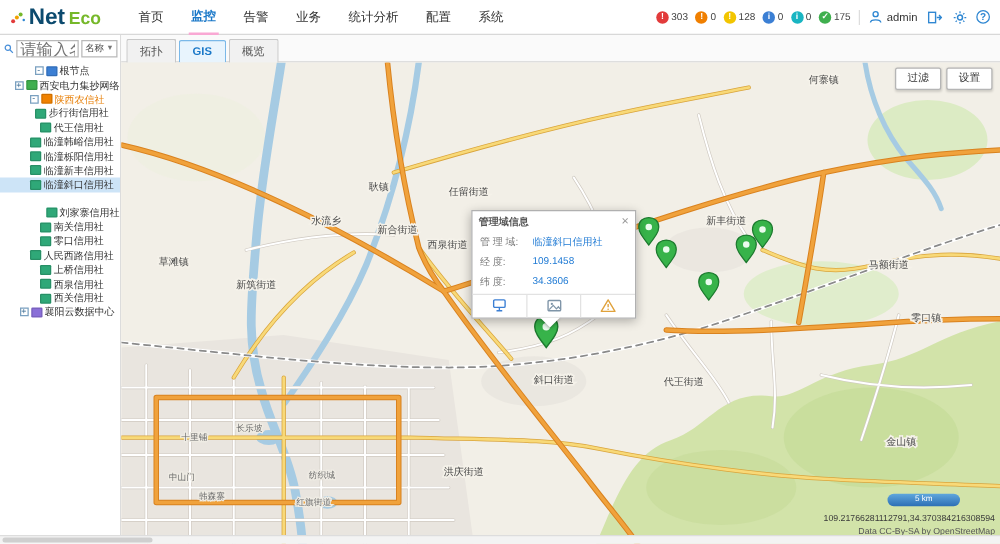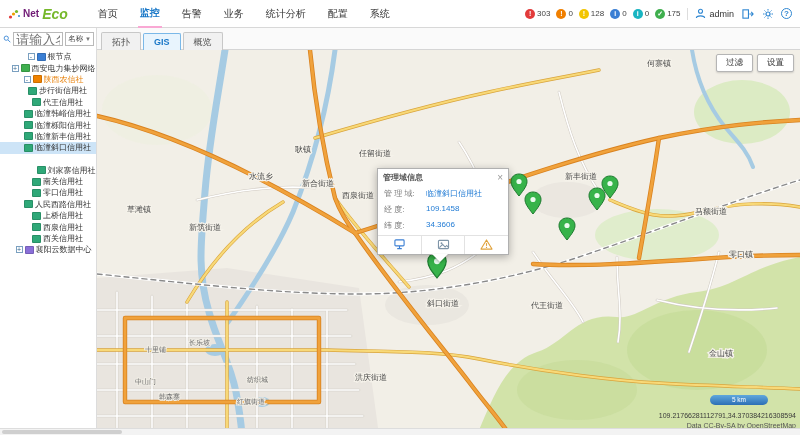--- a/index.html
+++ b/index.html
@@ -2,22 +2,22 @@
 <html><head>
 <meta charset="utf-8">
 <style>
   * { box-sizing: border-box; margin: 0; padding: 0; }
   html,body { width:800px; height:435px; overflow:hidden; }
   body { font-family:"Liberation Sans", sans-serif; background:#fff; color:#333; }
 
   
   #topbar { height:28px; display:flex; align-items:center; padding:0 8px; border-bottom:1px solid #d8d8d8; background:#fff; }
   #brand { display:flex; align-items:center; gap:3px; }
-  #brand .b1 { font-size:10px; font-weight:bold; color:#701a75; }
-  #brand .b2 { font-size:14px; font-weight:bold; color:#76b82a;font-style:italic; }
+  #brand .b1 { font-size:18px; font-weight:bold; color:#0c4a6e; }
+  #brand .b2 { font-size:14px; font-weight:bold; color:#76b82a; }
   #nav { display:flex; gap:18px; margin-left:28px; height:28px; align-items:stretch; }
   .nav-item { font-size:10px; color:#333; display:flex; align-items:center; cursor:pointer; padding:0 2px; }
   .nav-item.active { color:#1a78c8; border-bottom:2px solid #f9a8d4; font-weight:bold; }
   #topright { margin-left:auto; display:flex; align-items:center; gap:7px; }
   .al { display:flex; align-items:center; gap:2px; }
   .al .dot { width:10px; height:10px; border-radius:50%; color:#fff; font-size:7px; line-height:10px; text-align:center; font-weight:bold; }
   .al .cnt { font-size:8px; color:#444; }
   .vdiv { width:1px; height:12px; background:#ddd; }
   .admin { font-size:9px; color:#333; display:flex; align-items:center; gap:3px; }
   .hicon { width:13px; height:13px; display:inline-flex; align-items:center; justify-content:center; cursor:pointer; }

